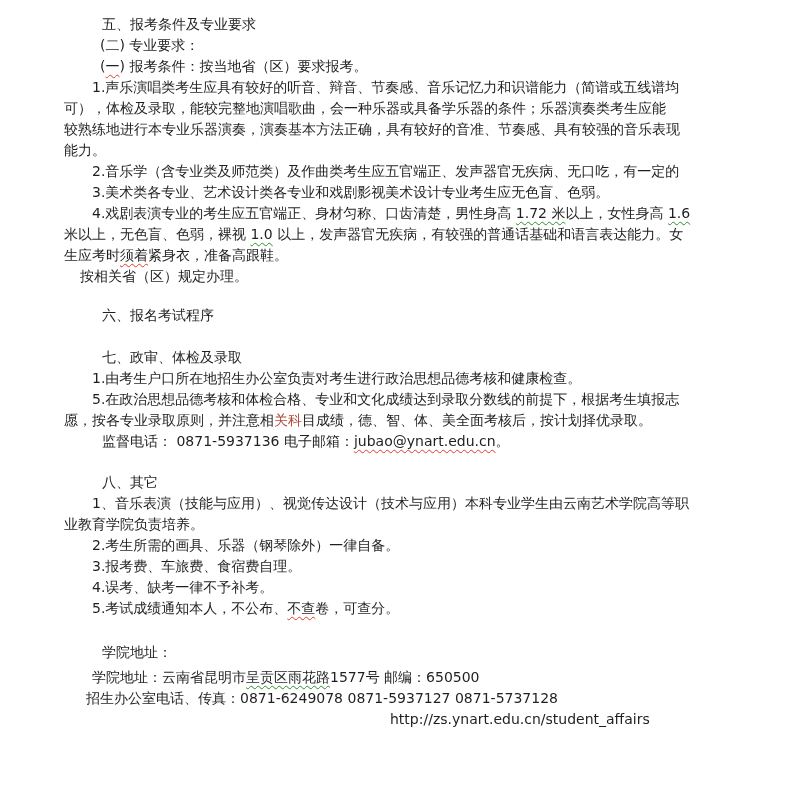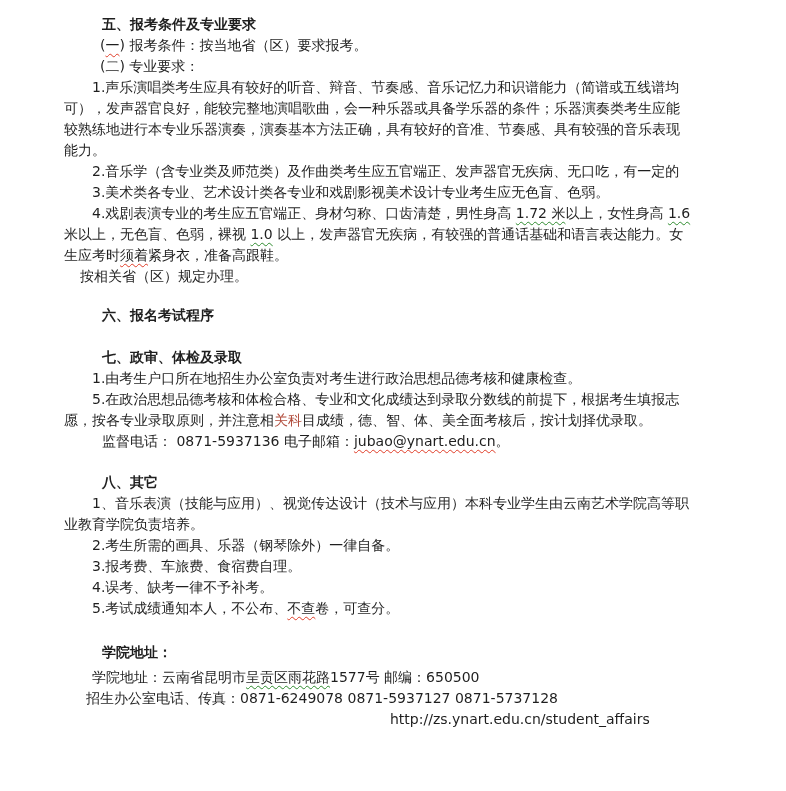--- a/index.html
+++ b/index.html
@@ -8,35 +8,35 @@
     font-family:"DejaVu Sans","Liberation Sans",sans-serif;
     color:#1f1f1f;
     -webkit-font-smoothing:none;
   }
   .doc{
     padding:14px 40px 0 64px;
     font-size:14px;
     line-height:21px;
   }
   .line{white-space:nowrap;}
-  .bold{font-weight:bold;}
+  .bold{font-weight:normal;}
   .u-wr{text-decoration-line:underline;text-decoration-style:wavy;text-decoration-color:var(--wavy-red);text-decoration-thickness:1px;text-underline-offset:3px;}
   .u-wg{text-decoration-line:underline;text-decoration-style:wavy;text-decoration-color:var(--wavy-green);text-decoration-thickness:1px;text-underline-offset:3px;}
   .u-s{text-decoration-line:underline;text-decoration-thickness:1px;text-underline-offset:3px;}
   .c-r{color:var(--red-text);}
 </style>
 </head>
 <body style="background: rgb(255, 255, 255); color: rgb(31, 31, 31);">
 
 <div class="doc">
     <div class="line bold" style="padding-left: 38px;"><span>五、报考条件及专业要求</span></div>
+    <div class="line" style="padding-left: 36px;"><span>(二) 专业要求：</span></div>
     <div class="line" style="padding-left: 36px;"><span>(</span><span class="u-wr">一</span><span>) 报考条件：按当地省（区）要求报考。</span></div>
-    <div class="line" style="padding-left: 36px;"><span>(二) 专业要求：</span></div>
     <div class="line" style="padding-left: 28px;"><span>1.声乐演唱类考生应具有较好的听音、辩音、节奏感、音乐记忆力和识谱能力（简谱或五线谱均</span></div>
-    <div class="line"><span>可），发声器官良好，能较完整地演唱歌曲，会一种乐器或具备学乐器的条件；乐器演奏类考生应能</span></div>
+    <div class="line"><span>可），体检及录取，能较完整地演唱歌曲，会一种乐器或具备学乐器的条件；乐器演奏类考生应能</span></div>
     <div class="line"><span>较熟练地进行本专业乐器演奏，演奏基本方法正确，具有较好的音准、节奏感、具有较强的音乐表现</span></div>
     <div class="line"><span>能力。</span></div>
     <div class="line" style="padding-left: 28px;"><span>2.音乐学（含专业类及师范类）及作曲类考生应五官端正、发声器官无疾病、无口吃，有一定的</span></div>
     <div class="line" style="padding-left: 28px;"><span>3.美术类各专业、艺术设计类各专业和戏剧影视美术设计专业考生应无色盲、色弱。</span></div>
     <div class="line" style="padding-left: 28px;"><span>4.戏剧表演专业的考生应五官端正、身材匀称、口齿清楚，男性身高 </span><span class="u-wg">1.72 米</span><span>以上，女性身高 </span><span class="u-wg">1.6</span></div>
     <div class="line"><span>米以上，无色盲、色弱，裸视 </span><span class="u-wg">1.0</span><span> 以上，发声器官无疾病，有较强的普通话基础和语言表达能力。女</span></div>
     <div class="line"><span>生应考时</span><span class="u-wr">须着</span><span>紧身衣，准备高跟鞋。</span></div>
     <div class="line" style="padding-left: 16px;"><span>按相关省（区）规定办理。</span></div>
     <div class="line bold" style="padding-left: 38px; margin-top: 18px;"><span>六、报名考试程序</span></div>
     <div class="line bold" style="padding-left: 38px; margin-top: 21px;"><span>七、政审、体检及录取</span></div>

